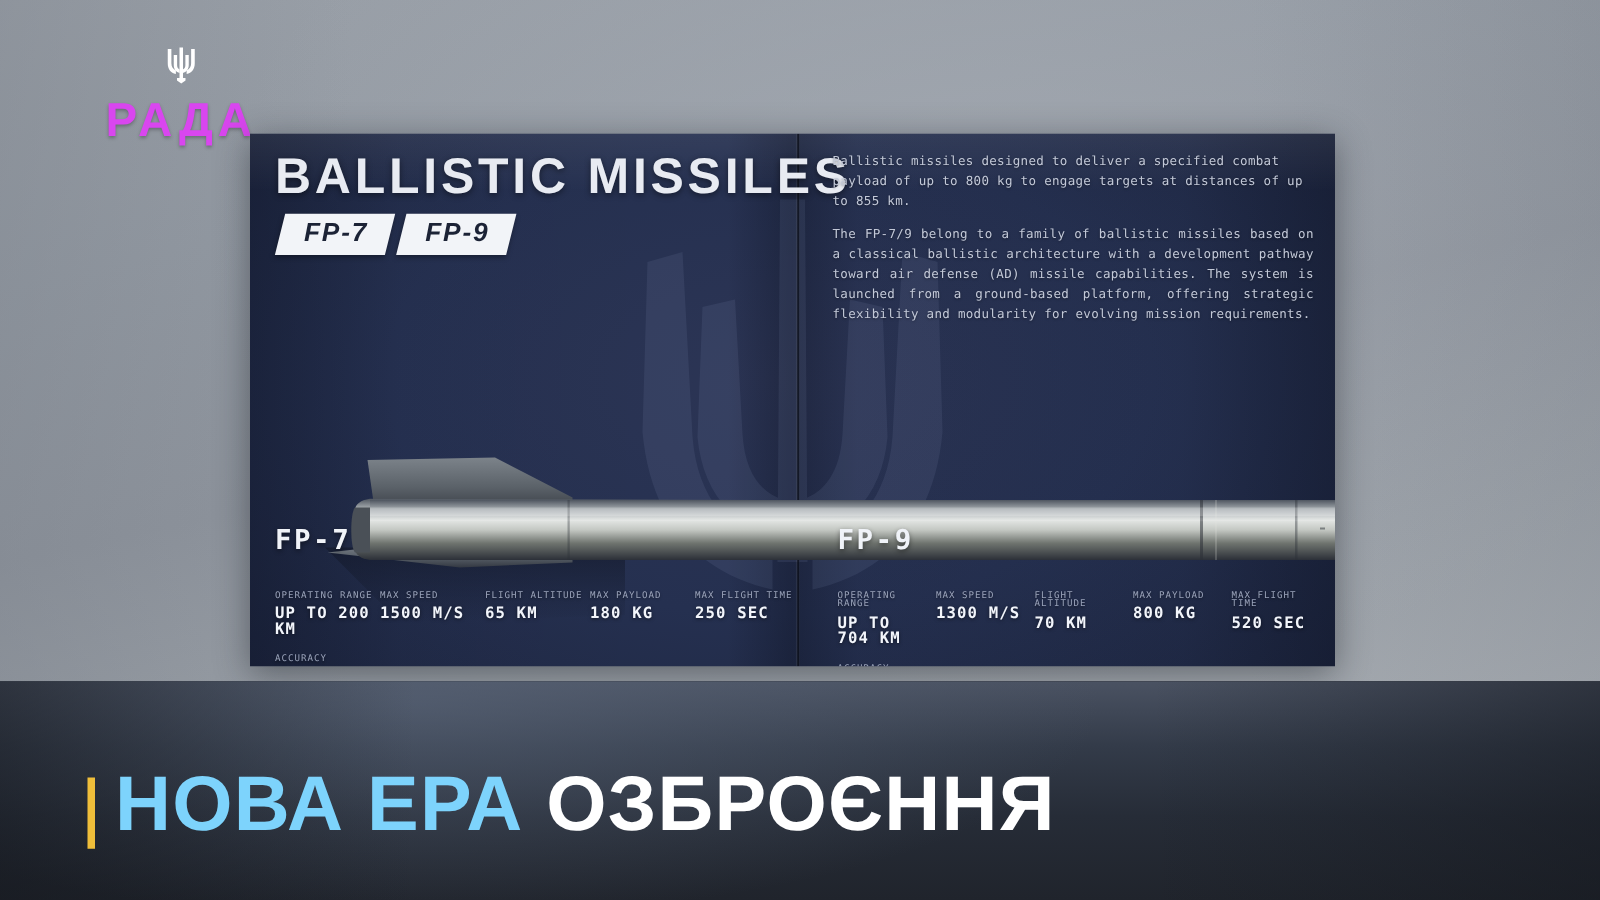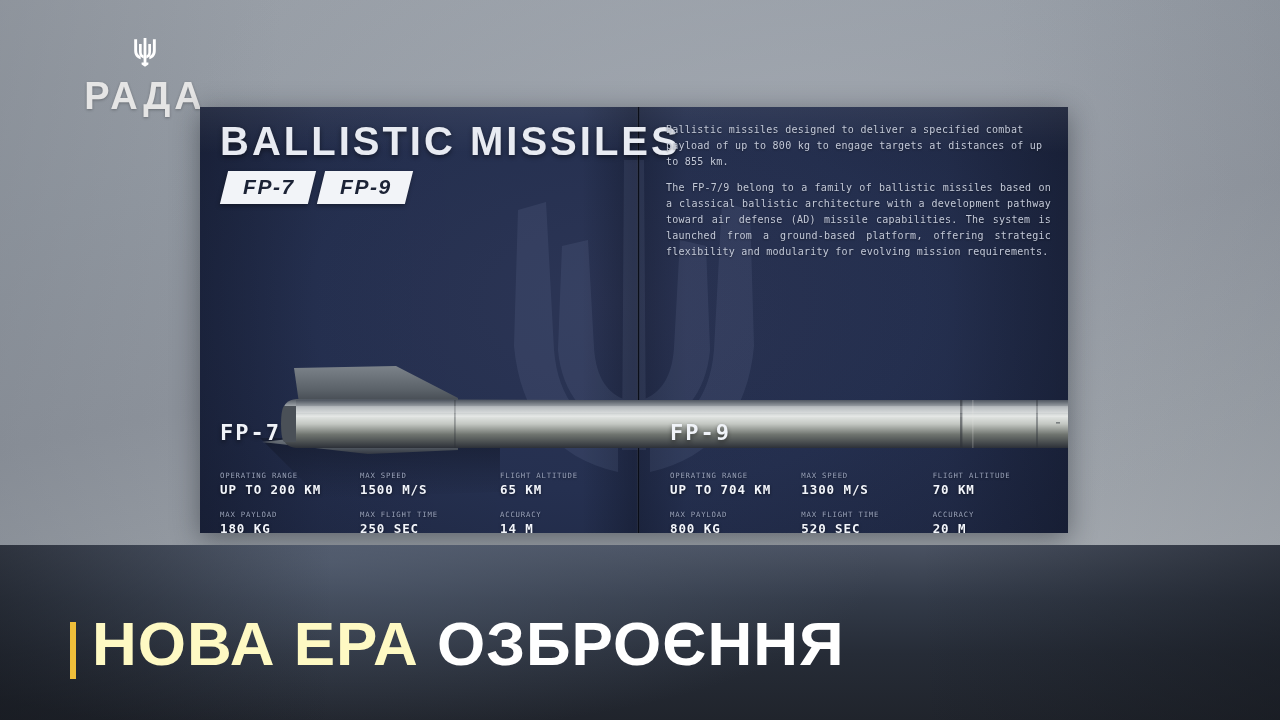--- a/index.html
+++ b/index.html
@@ -42,21 +42,21 @@
   }
 
   
   .logo-block {
     position:absolute; left:60px; top:36px;
     width:170px;
     display:flex; flex-direction:column; align-items:center;
   }
   .trident { display:block; margin-bottom:5px; }
   .logo-word {
-    color:#e5e5e5;
+    color:#d946ef;
     font-size:38px;
     font-weight:700;
     letter-spacing:4px;
     line-height:1;
     text-shadow:0 1px 3px rgba(0,0,0,0.28);
   }
 
   
   .doc {
     position:absolute;
@@ -148,21 +148,21 @@
     font-weight:700;
     letter-spacing:2px;
     line-height:1;
     text-shadow:0 2px 4px rgba(0,0,0,0.45);
     font-family:"DejaVu Sans Mono", monospace;
   }
 
   .spec-grid {
     margin-top:28px;
     display:grid;
-    grid-template-columns:repeat(3, 1fr);
+    grid-template-columns:repeat(5, 1fr);
     row-gap:14px;
     column-gap:4px;
   }
   .spec-item { font-family:"DejaVu Sans Mono", monospace; }
   .spec-label {
     color:#9AA3BA;
     font-size:7.3px;
     letter-spacing:0.8px;
     line-height:1;
     margin-bottom:5px;
@@ -184,21 +184,21 @@
     background:#EFBE3A;
   }
   .ltb-text {
     position:absolute; left:92px; top:608px;
     font-size:62px;
     font-weight:700;
     letter-spacing:1px;
     line-height:1.15;
     white-space:nowrap;
   }
-  .ltb-accent { color:#fef9c3; }
+  .ltb-accent { color:#7dd3fc; }
   .ltb-main   { color:#FFFFFF;text-align:center; }
 </style>
 </head>
 <body>
 
 <div id="stage">
 
   <div class="bg-top"></div>
   <div class="bg-top-shade"></div>
 

